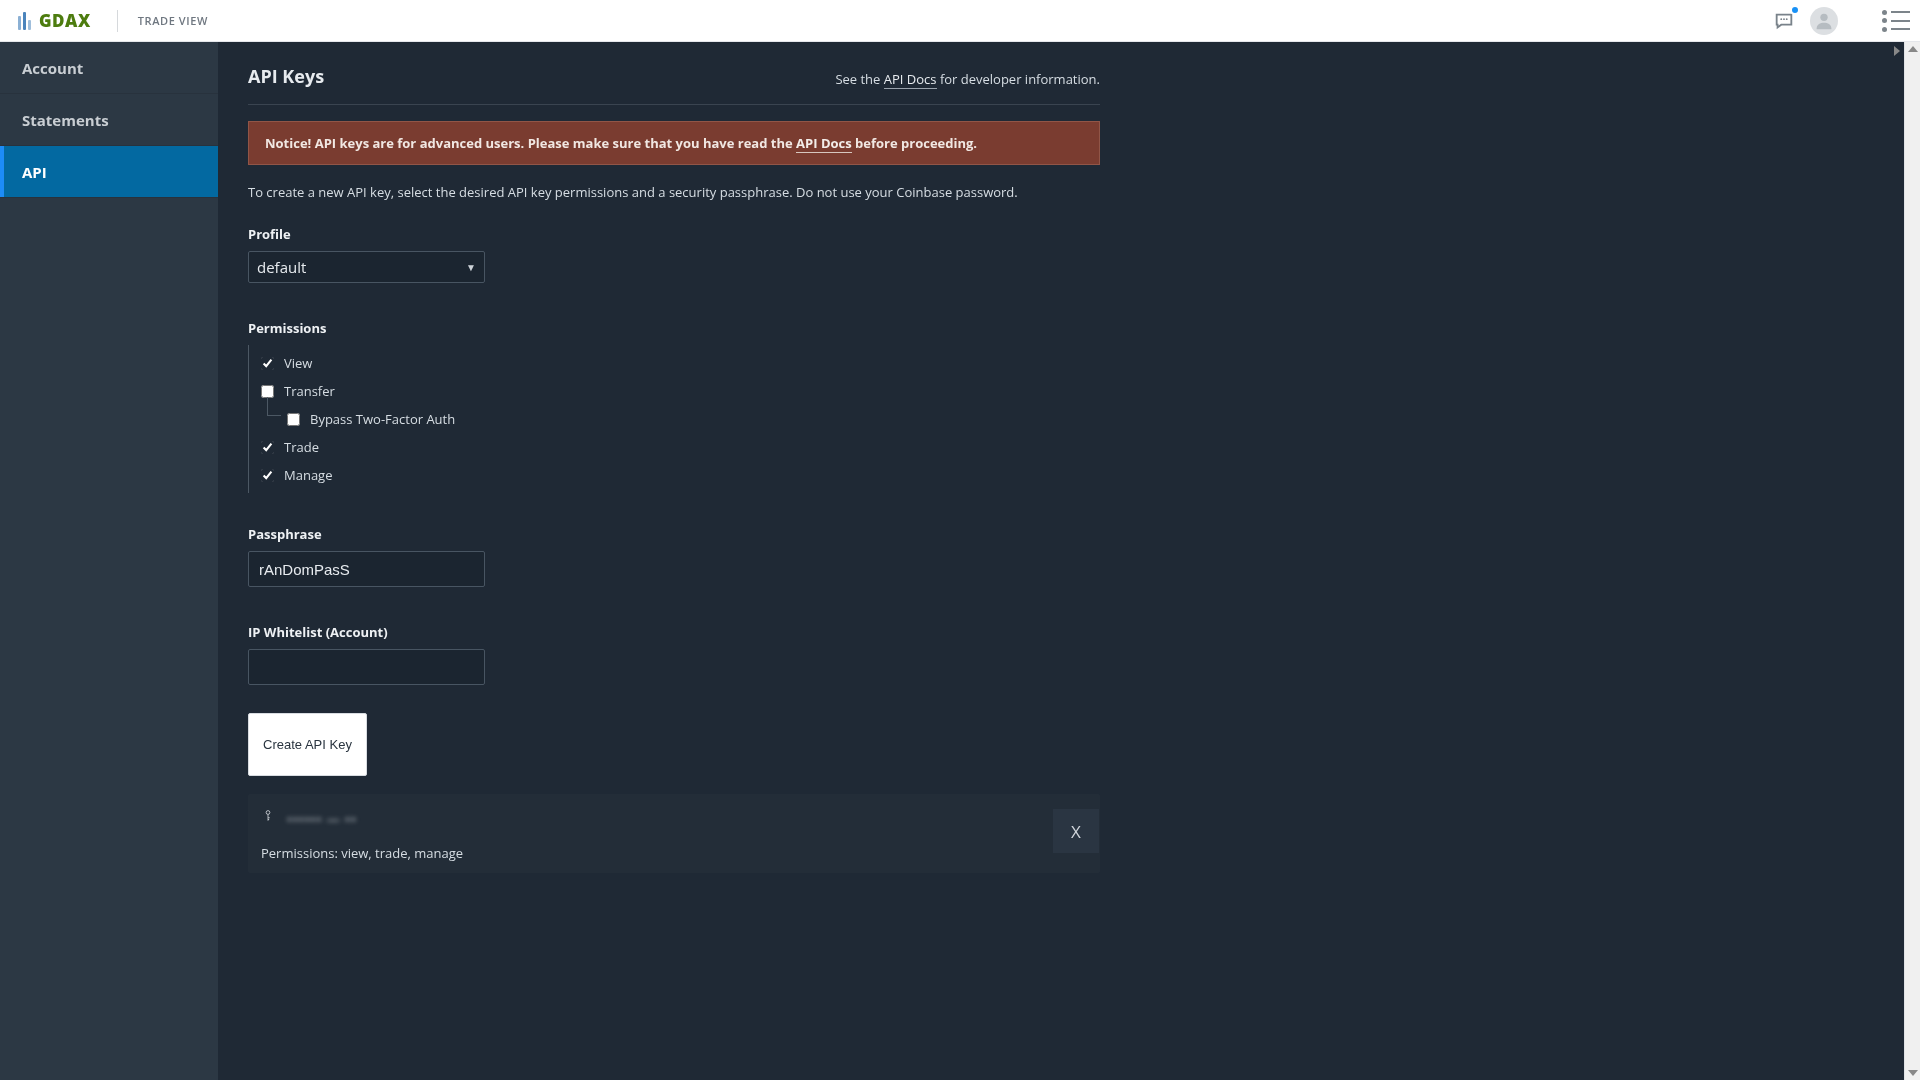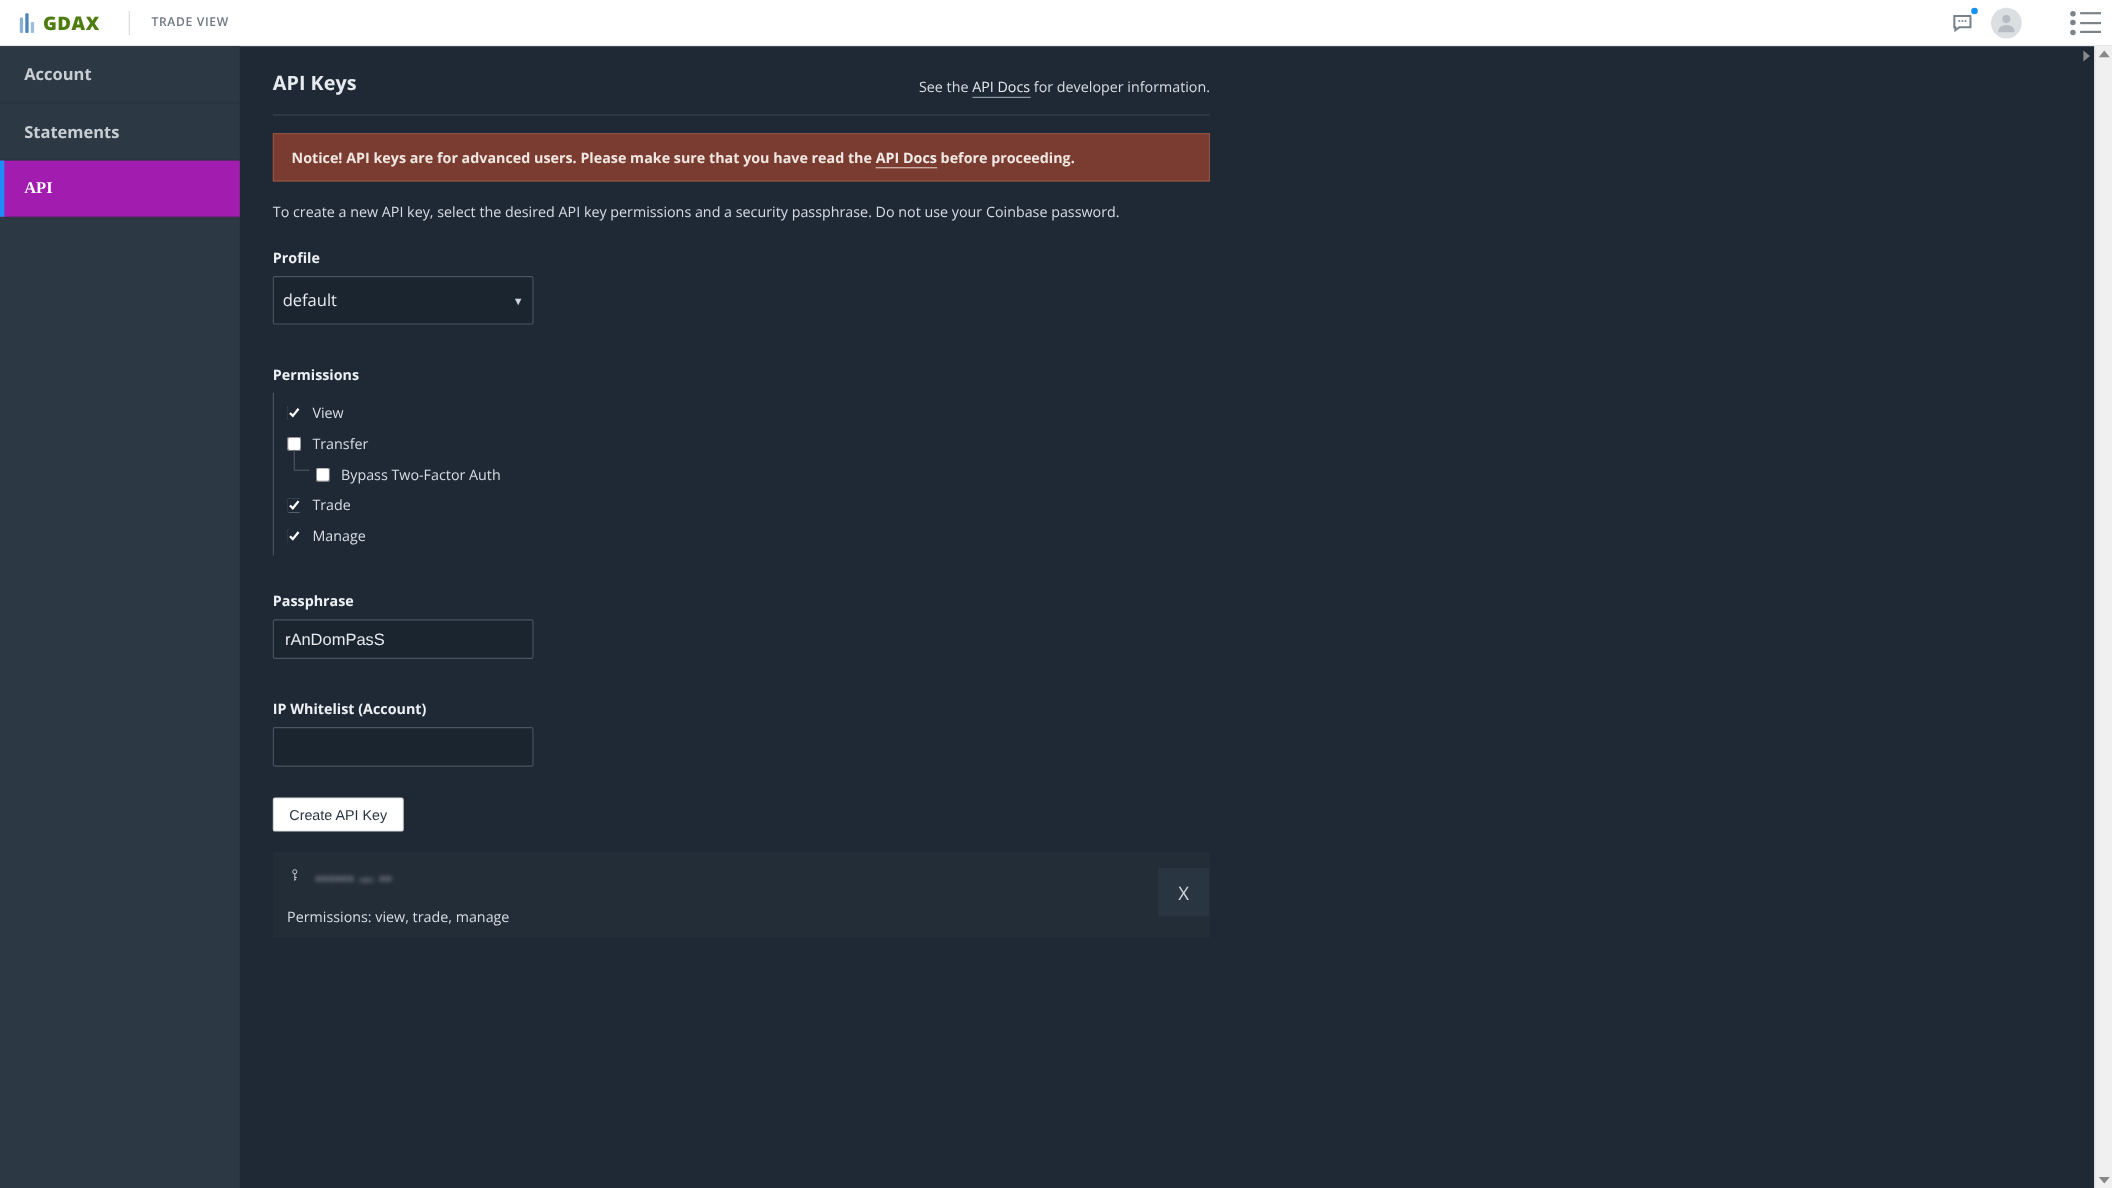--- a/index.html
+++ b/index.html
@@ -48,21 +48,21 @@
   .scroll-bottom .arrow-left, .scroll-bottom .arrow-right { position:absolute; top:3px; width:0; height:0; border-top:5px solid transparent; border-bottom:5px solid transparent; }
   .scroll-bottom .arrow-left { left:4px; border-right:6px solid #888; }
   .scroll-bottom .arrow-right { right:4px; border-left:6px solid #888; }
 
   
   .sidebar { width: 218px; background:#2c3844; display:flex; flex-direction:column; }
   .sidebar-item {
     height:52px; display:flex; align-items:center; padding:0 22px;
     font-size:15px; font-weight:700; color:#c9ced3; cursor:pointer; border-bottom:1px solid #28323d;
   }
-  .sidebar-item.active { background:#a21caf; color:#fff; position:relative;font-family:Liberation Serif, serif; }
+  .sidebar-item.active { background:#0369a1; color:#fff; position:relative; }
   .sidebar-item.active::before { content:""; position:absolute; left:0; top:0; bottom:0; width:4px; background:#1d8cf8; }
 
   
   .panel { flex:1; padding: 22px 30px; color:#d6dde3; overflow:auto; position:relative; }
   .panel-inner { max-width: 852px; }
 
   .panel-header {
     display:flex; justify-content:space-between; align-items:flex-end;
     border-bottom:1px solid #3a4450; padding-bottom:16px; margin-bottom:16px;
   }
@@ -74,21 +74,21 @@
     background:#7a3c30; border:1px solid #915547;
     padding:12px 16px; font-size:13px; font-weight:700; color:#f1e7e2; margin-bottom:18px;
   }
   .notice .api-link { color:#f3ede9; border-bottom:1px solid #d8c7bf; }
 
   .desc { font-size:13px; color:#d6dde3; margin-bottom:24px; }
 
   .section-label { font-size:13px; font-weight:700; color:#eef1f4; margin-bottom:8px; display:block; }
 
   .select-wrap, .input-wrap {
-    width:237px; height:44px; background:#1b2530; border:1px solid #485562; border-radius:2px;
+    width:237px; height:32px; background:#1b2530; border:1px solid #485562; border-radius:2px;
     display:flex; align-items:center; padding:0 8px; color:#e7ebef; font-size:15px; position:relative;
   }
   .select-wrap .caret { margin-left:auto; font-size:10px; color:#cdd3d9; }
 
   .perms { border-left:1px solid #4c5864; padding:4px 0 4px 12px; margin-bottom:32px; }
   .perm-row { display:flex; align-items:center; gap:10px; padding:5px 0; font-size:13px; color:#d6dde3; }
   .perm-row.sub { margin-left:10px; position:relative; }
   .perm-row.sub::before { content:""; position:absolute; left:-4px; top:-8px; width:1px; height:18px; background:#4c5864; }
   .perm-row.sub::after { content:""; position:absolute; left:-4px; top:10px; width:14px; height:1px; background:#4c5864; }
   .perm-row.sub .cb { margin-left:16px; }
@@ -97,21 +97,21 @@
 
   .text-input {
     width:237px; height:20px; background:#1b2530; border:1px solid #485562; border-radius:2px;
     color:#e7ebef; padding:17px 10px; font-size:15px; outline:none;
   }
 
   .field-block { margin-bottom:36px; }
 
   .create-btn {
     background:#fff; color:#29343f; border:1px solid #d8dce1; border-radius:2px;
-    padding:7px 14px; font-size:13px; cursor:pointer;
+    padding:23px 14px; font-size:13px; cursor:pointer;
   }
 
   .key-card {
     margin-top:18px; border:1px solid transparent; border-radius:2px;
     display:flex; flex-direction:column; padding:10px 12px; position:relative;
     background:rgba(255,255,255,.02);
   }
   .key-card-top { display:flex; align-items:center; gap:12px; }
   .key-icon { width:14px; color:#c9ced3; }
   .key-label { font-size:13px; color:#e7ebef; filter:blur(2.5px); letter-spacing:1px; }

